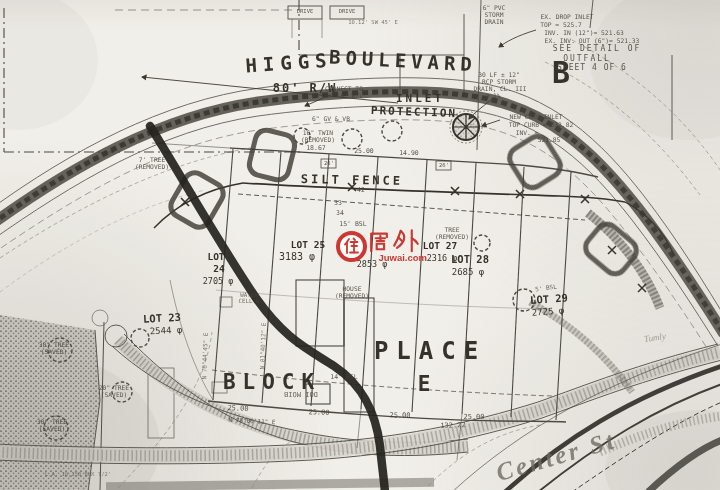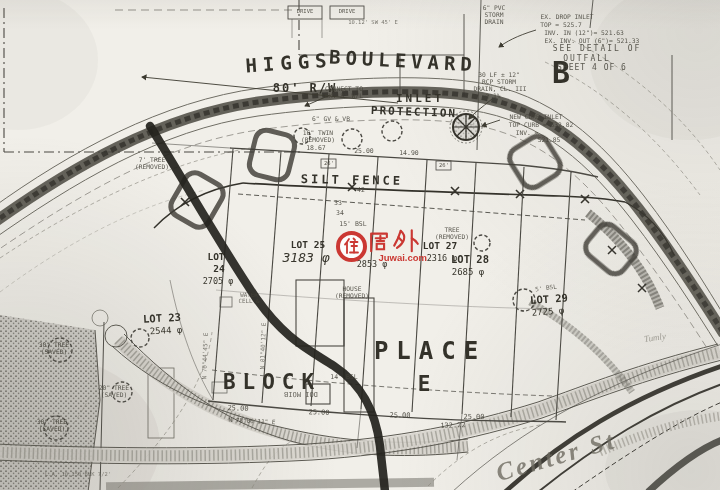--- a/index.html
+++ b/index.html
@@ -203,21 +203,21 @@
       <span class="lbl hand" style="left: 403px; top: 61px; font-size: 19px; letter-spacing: 5px; transform: translate(-50%, -50%) rotate(3deg);">BOULEVARD</span>
       <span class="lbl hand" style="left: 305px; top: 88px; font-size: 12px; letter-spacing: 2px; transform: translate(-50%, -50%) rotate(0deg);">80' R/W</span>
       <span class="lbl hand" style="left: 561px; top: 73px; font-size: 30px; transform: translate(-50%, -50%) rotate(0deg);">B</span>
       <span class="lbl hand" style="left: 420px; top: 98px; font-size: 11px; letter-spacing: 3px; transform: translate(-50%, -50%) rotate(0deg);">INLET</span>
       <span class="lbl hand" style="left: 414px; top: 112px; font-size: 11px; letter-spacing: 2px; transform: translate(-50%, -50%) rotate(2deg);">PROTECTION</span>
       <span class="lbl hand" style="left: 352px; top: 180px; font-size: 12px; letter-spacing: 3px; transform: translate(-50%, -50%) rotate(1deg);">SILT FENCE</span>
       <span class="lbl hand" style="left: 272px; top: 382px; font-size: 21px; letter-spacing: 7px; transform: translate(-50%, -50%) rotate(0deg);">BLOCK</span>
       <span class="lbl hand" style="left: 430px; top: 351px; font-size: 24px; letter-spacing: 8px; transform: translate(-50%, -50%) rotate(0deg);">PLACE</span>
       <span class="lbl hand" style="left: 424px; top: 384px; font-size: 21px; transform: translate(-50%, -50%) rotate(0deg);">E</span>
       <span class="lbl hand" style="left: 308px; top: 245px; font-size: 9.5px; transform: translate(-50%, -50%) rotate(0deg);">LOT 25</span>
-      <span class="lbl " style="left: 306px; top: 257px; font-size: 13px; transform: translate(-50%, -50%) rotate(0deg); font-style: italic;">3183 φ</span>
+      <span class="lbl " style="left: 297px; top: 257px; font-size: 10px; transform: translate(-50%, -50%) rotate(0deg);">3183 φ</span>
       <span class="lbl hand" style="left: 440px; top: 246px; font-size: 9.5px; transform: translate(-50%, -50%) rotate(0deg);">LOT 27</span>
       <span class="lbl " style="left: 442px; top: 258px; font-size: 8.5px; transform: translate(-50%, -50%) rotate(0deg);">2316 φ</span>
       <span class="lbl " style="left: 372px; top: 264px; font-size: 8.5px; transform: translate(-50%, -50%) rotate(0deg);">2853 φ</span>
       <span class="lbl hand" style="left: 470px; top: 259px; font-size: 10.5px; transform: translate(-50%, -50%) rotate(0deg);">LOT 28</span>
       <span class="lbl " style="left: 468px; top: 272px; font-size: 9px; transform: translate(-50%, -50%) rotate(0deg);">2685 φ</span>
       <span class="lbl hand" style="left: 549px; top: 299px; font-size: 10.5px; transform: translate(-50%, -50%) rotate(-4deg);">LOT 29</span>
       <span class="lbl " style="left: 548px; top: 312px; font-size: 9px; transform: translate(-50%, -50%) rotate(-4deg);">2725 φ</span>
       <span class="lbl hand" style="left: 216px; top: 257px; font-size: 9.5px; transform: translate(-50%, -50%) rotate(0deg);">LOT</span>
       <span class="lbl hand" style="left: 219px; top: 269px; font-size: 9.5px; transform: translate(-50%, -50%) rotate(0deg);">24</span>
       <span class="lbl " style="left: 218px; top: 281px; font-size: 8.5px; transform: translate(-50%, -50%) rotate(0deg);">2705 φ</span>

